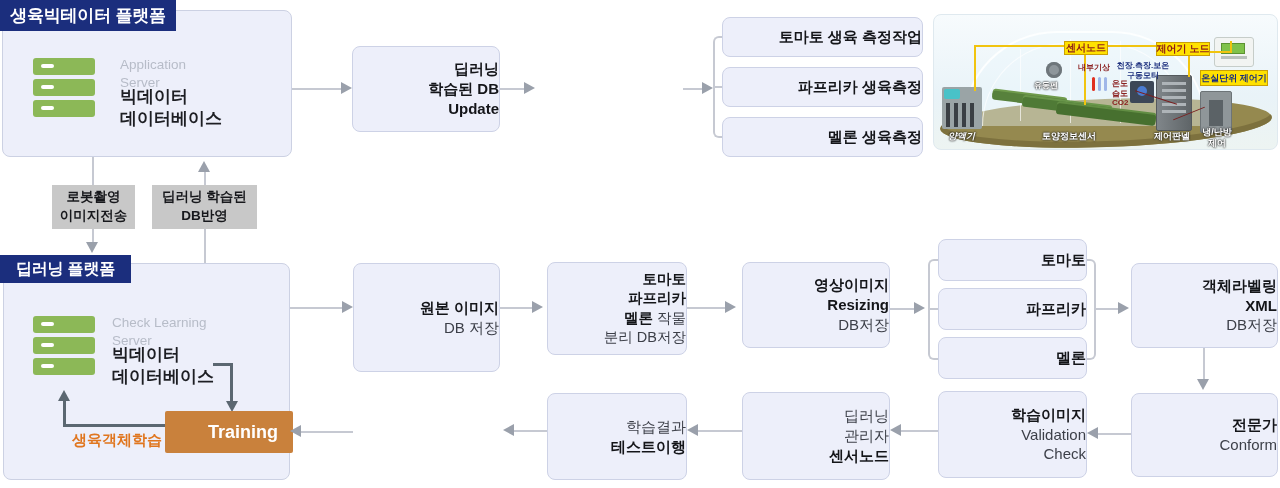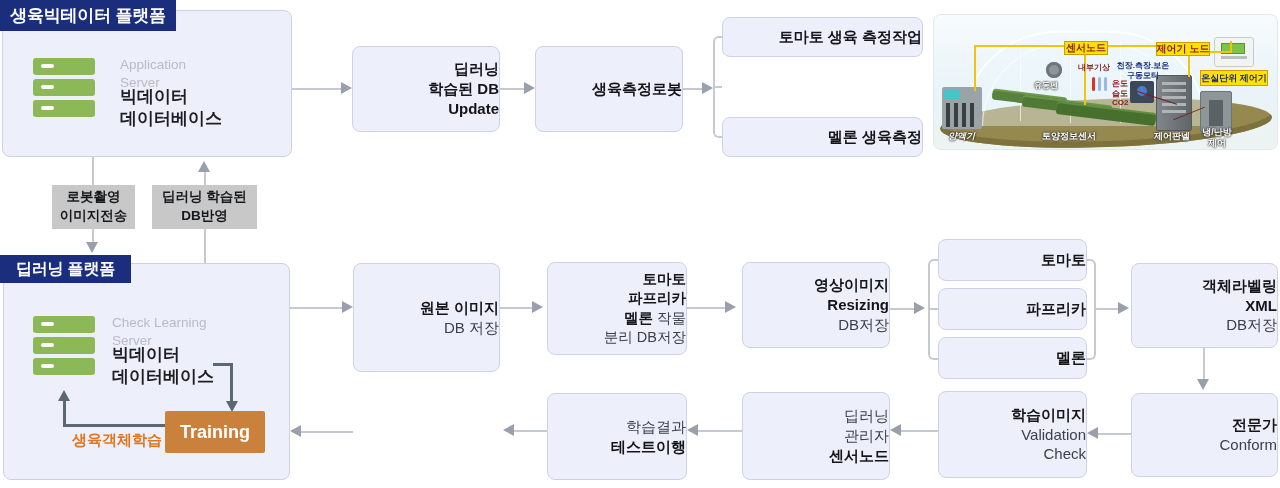--- a/index.html
+++ b/index.html
@@ -24,21 +24,21 @@
   .tu{border-left:6px solid transparent;border-right:6px solid transparent;border-bottom:11px solid #9aa0ab;}
   .td.dark{border-top-color:#5b6771;}
   .tu.dark{border-bottom-color:#5b6771;}
   .bracketL{position:absolute;border-left:2px solid #c6c9d2;border-top:2px solid #c6c9d2;border-bottom:2px solid #c6c9d2;border-radius:6px 0 0 6px;box-sizing:border-box;}
   .bracketR{position:absolute;border-right:2px solid #c6c9d2;border-top:2px solid #c6c9d2;border-bottom:2px solid #c6c9d2;border-radius:0 6px 6px 0;box-sizing:border-box;}
   .server-icon{position:absolute;}
   .server-icon .bar{position:relative;width:62px;height:17px;background:#8cb857;border-radius:3px;margin-bottom:4px;}
   .server-icon .bar::before{content:"";position:absolute;left:8px;top:6px;width:13px;height:4px;background:#fff;border-radius:2px;}
   .srv-en{position:absolute;font-size:13.5px;color:#b7bcc8;line-height:1.35;font-weight:400;}
   .srv-ko{position:absolute;font-size:17px;color:#1d1e23;line-height:1.3;font-weight:700;}
-  .training{position:absolute;background:#c9813c;color:#fff;font-weight:700;font-size:18px;display:flex;align-items:center;justify-content:center;border-radius:2px;}
+  .training{position:absolute;background:#c9813c;color:#fff;font-weight:700;font-size:18px;display:flex;align-items:center;justify-content:center;border-radius:2px;padding-left:28px;}
   .caption-orange{position:absolute;color:#e0761f;font-weight:700;font-size:15px;}
   
   .gh{position:absolute;left:933px;top:14px;width:345px;height:136px;border:1px solid #dfe9ef;border-radius:8px;
       background:linear-gradient(180deg,#f7fbfd 0%,#e9f3f8 60%,#edf4f2 100%);overflow:hidden;box-sizing:border-box;}
   .gh .yline{position:absolute;background:#f1c40f;}
   .gh .ylab{position:absolute;background:#ffe100;border:1px solid #caa005;color:#8b1a1a;font-weight:700;font-size:10px;
       display:flex;align-items:center;justify-content:center;white-space:nowrap;}
   .gh .navy{color:#1b2e7d;}
   .gh .redtxt{position:absolute;color:#8b2020;font-weight:700;font-size:8px;line-height:1.2;white-space:nowrap;}
   .gh .navytxt{position:absolute;color:#1b2e7d;font-weight:700;font-size:8px;line-height:1.2;text-align:center;white-space:nowrap;}
@@ -72,29 +72,29 @@
 
   <div class="hl" style="left:292px;top:88px;width:50px;"></div>
   <div class="tri tr" style="left:341px;top:82px;"></div>
   <div class="node" style="left:352px;top:46px;width:148px;height:86px;">
     <div class="b">딥러닝</div>
     <div class="b">학습된 DB</div>
     <div class="b">Update</div>
   </div>
   <div class="hl" style="left:500px;top:88px;width:26px;"></div>
   <div class="tri tr" style="left:524px;top:82px;"></div>
-  <div class="node" style="left:535px;top:46px;width:148px;height:86px;">
-    <div class="b">생육측정로봇</div>
-  </div>
   <div class="hl" style="left:683px;top:88px;width:20px;"></div>
   <div class="tri tr" style="left:702px;top:82px;"></div>
   <div class="bracketL" style="left:713px;top:36px;width:9px;height:102px;"></div>
   <div class="hl" style="left:713px;top:86px;width:9px;"></div>
   <div class="node" style="left:722px;top:17px;width:201px;height:40px;">
     <div class="b">토마토 생육 측정작업</div>
+  </div>
+  <div class="node" style="left:722px;top:67px;width:201px;height:40px;">
+    <div class="b">파프리카 생육측정</div>
   </div>
   <div class="node" style="left:722px;top:117px;width:201px;height:40px;">
     <div class="b">멜론 생육측정</div>
   </div>
 
   <div class="gh">
     <div style="position:absolute;left:6px;top:84px;width:332px;height:48px;background:#95894f;border-radius:50%;transform:rotate(-2deg);box-shadow:inset 0 -6px 0 #7d713e;"></div>
     <div style="position:absolute;left:28px;top:16px;width:245px;height:95px;border:2px solid rgba(255,255,255,.85);border-bottom:none;border-radius:125px 125px 0 0;background:rgba(236,248,252,.4);box-sizing:border-box;"></div>
     <div style="position:absolute;left:48px;top:28px;width:205px;height:83px;border:1px solid rgba(255,255,255,.7);border-bottom:none;border-radius:105px 105px 0 0;box-sizing:border-box;"></div>
     <div style="position:absolute;left:86px;top:34px;width:1px;height:72px;background:rgba(255,255,255,.65);"></div>

